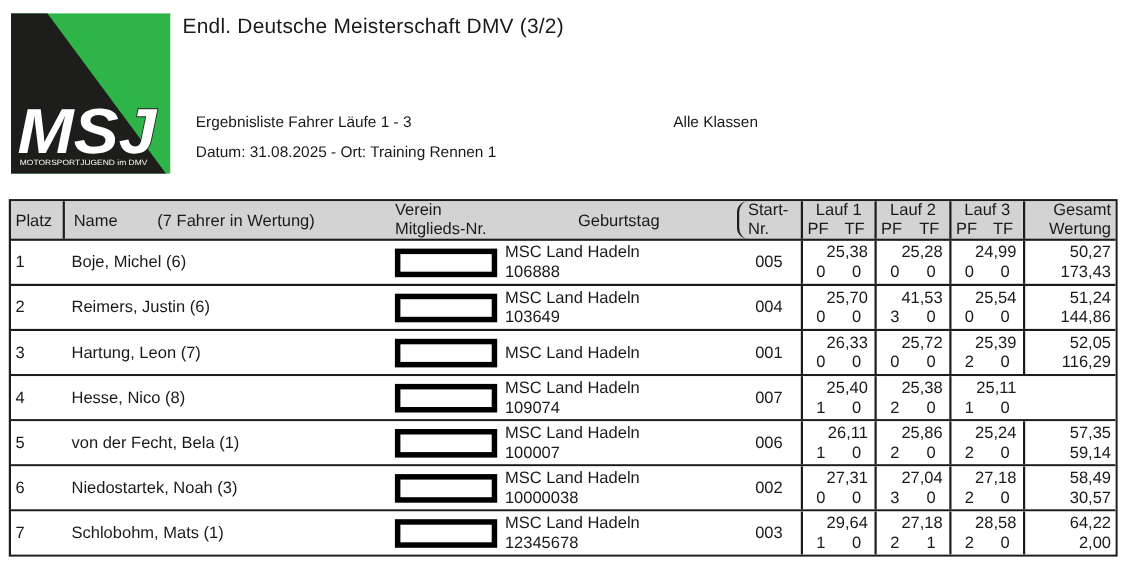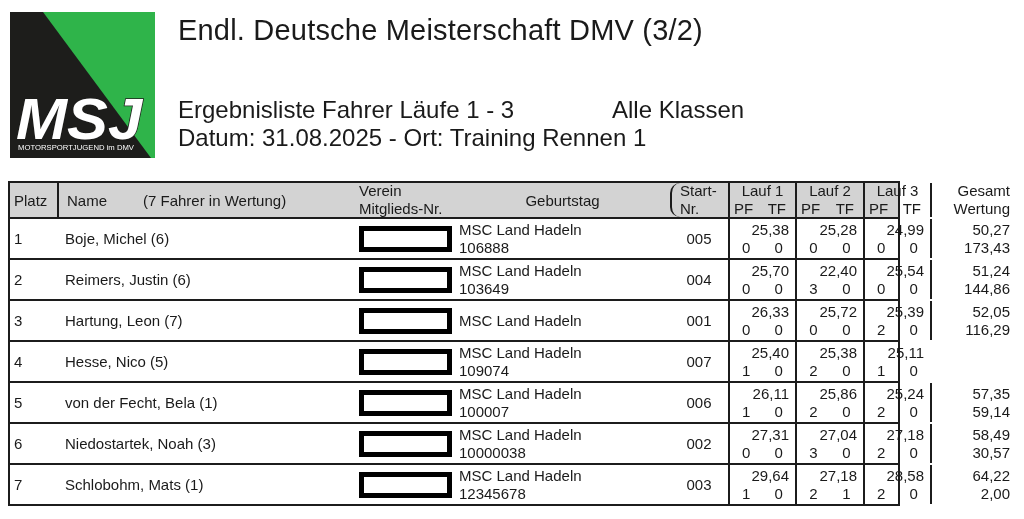--- a/index.html
+++ b/index.html
@@ -1,27 +1,27 @@
 <!DOCTYPE html>
 <html><head>
 <meta charset="utf-8">
 <style>
   * { box-sizing: border-box; margin: 0; padding: 0; }
   html, body { width: 1024px; height: 519px; background: #ffffff; overflow: hidden; }
   body { font-family: "Liberation Sans", "DejaVu Sans", sans-serif; color: #1a1a1a; position: relative; }
 
   .logo { position: absolute; left: 10px; top: 12px; width: 145px; height: 146px; }
 
-  .title { position: absolute; left: 178px; top: 14px; font-size: 29px; letter-spacing: 0.2px; }
-
-  .subblock { position: absolute; left: 178px; top: 96px; font-size: 24px; line-height: 28px; }
+  .title { position: absolute; left: 166px; top: 14px; font-size: 19px; letter-spacing: 0.2px; }
+
+  .subblock { position: absolute; left: 178px; top: 96px; font-size: 14px; line-height: 28px; }
   .subline1 { display: flex; }
   .sub-left { display: inline-block; width: 434px; }
 
-  .rtable { position: absolute; left: 8px; top: 181px; width: 892px;
+  .rtable { position: absolute; left: 8px; top: 181px; width: 1008px;
             border: 2px solid #1c1c1c; background: #fff; }
   .thead, .trow { display: grid; grid-template-columns: 47px 298px 100px 215px 58px 67px 68px 67px 84px; }
   .thead { height: 36px; background: #d3d3d3; border-bottom: 2px solid #1c1c1c; }
   .trow  { height: 41px; border-bottom: 2px solid #1c1c1c; background: #fff; }
   .trow:last-child { border-bottom: none; height: 39px; }
 
   .cell { display: flex; align-items: center; font-size: 15px; overflow: hidden; }
   .v    { border-left: 2px solid #1c1c1c; }           
   .hsep { border-left: 2px solid #1c1c1c; }           
 
@@ -159,21 +159,21 @@
     </div>
     <div class="cell c-start">004</div>
     <div class="cell c-lauf v">
       <div class="zeit">25,70</div>
       <div class="pftf">
         <span>0</span>
         <span>0</span>
       </div>
     </div>
     <div class="cell c-lauf v">
-      <div class="zeit">22,40</div>
+      <div class="zeit">41,53</div>
       <div class="pftf">
         <span>3</span>
         <span>0</span>
       </div>
     </div>
     <div class="cell c-lauf v">
       <div class="zeit">25,54</div>
       <div class="pftf">
         <span>0</span>
         <span>0</span>
@@ -218,21 +218,21 @@
       </div>
     </div>
     <div class="cell c-ges v">
       <div>52,05</div>
       <div>116,29</div>
     </div>
   </div>
 
   <div class="trow">
     <div class="cell c-platz">4</div>
-    <div class="cell c-name">Hesse, Nico (5)</div>
+    <div class="cell c-name">Hesse, Nico (8)</div>
     <div class="cell c-geb">
       <div class="redact"></div>
     </div>
     <div class="cell c-verein col2">
       <div>MSC Land Hadeln</div>
       <div>109074</div>
     </div>
     <div class="cell c-start">007</div>
     <div class="cell c-lauf v">
       <div class="zeit">25,40</div>

